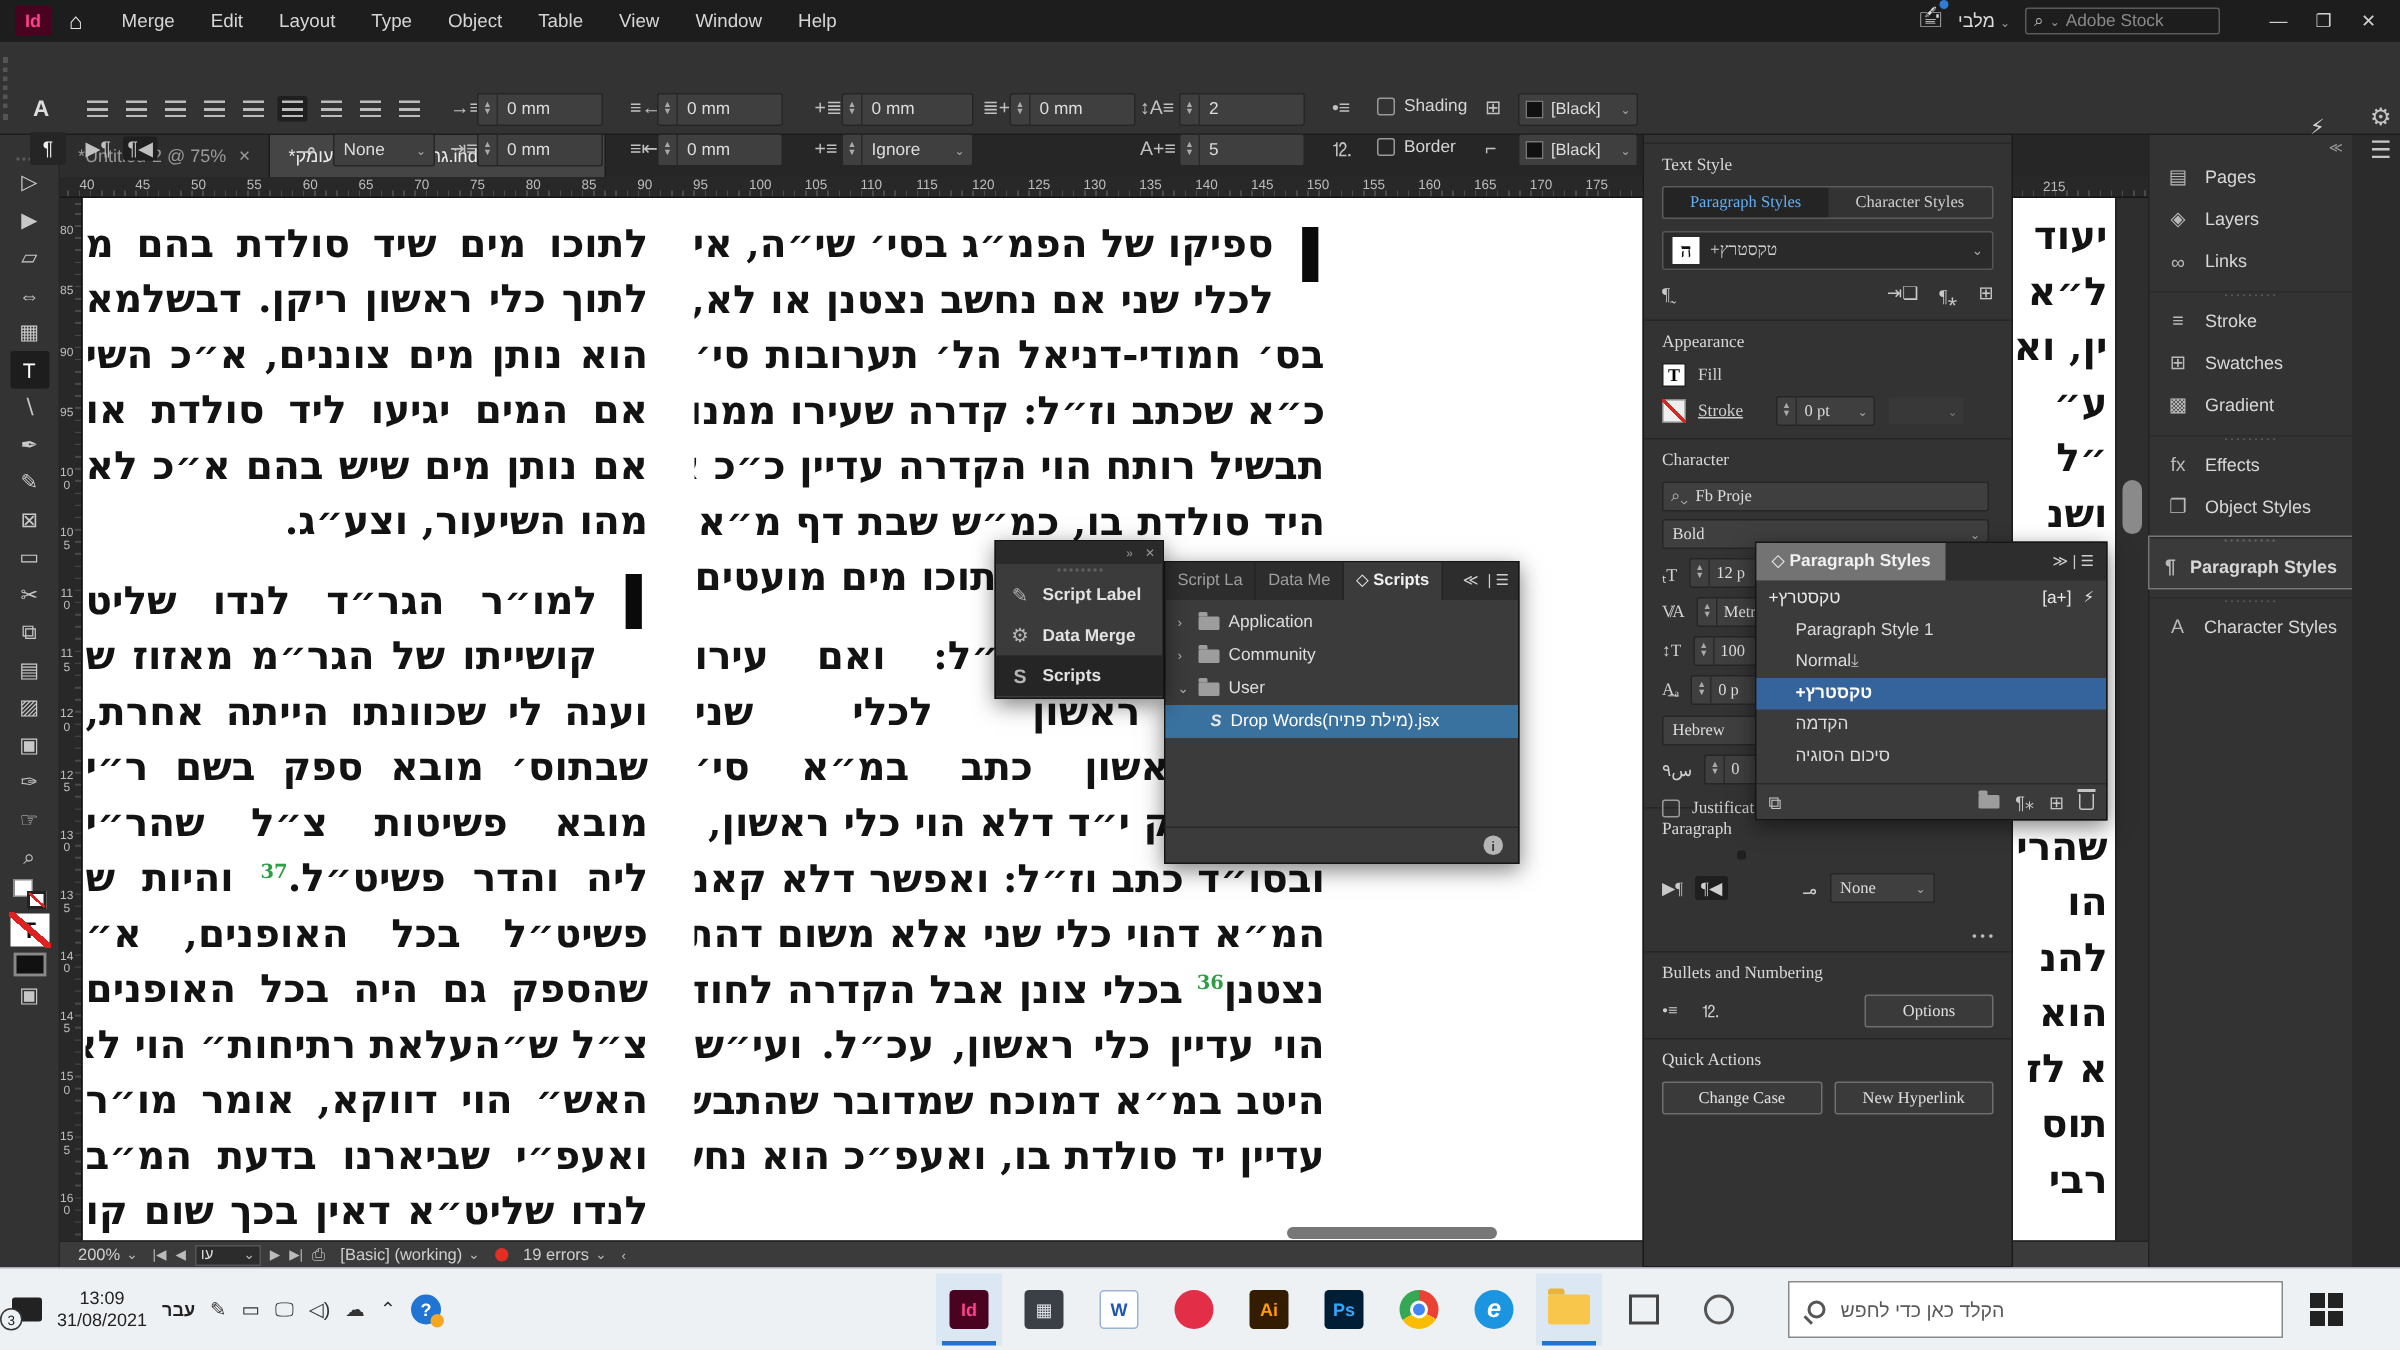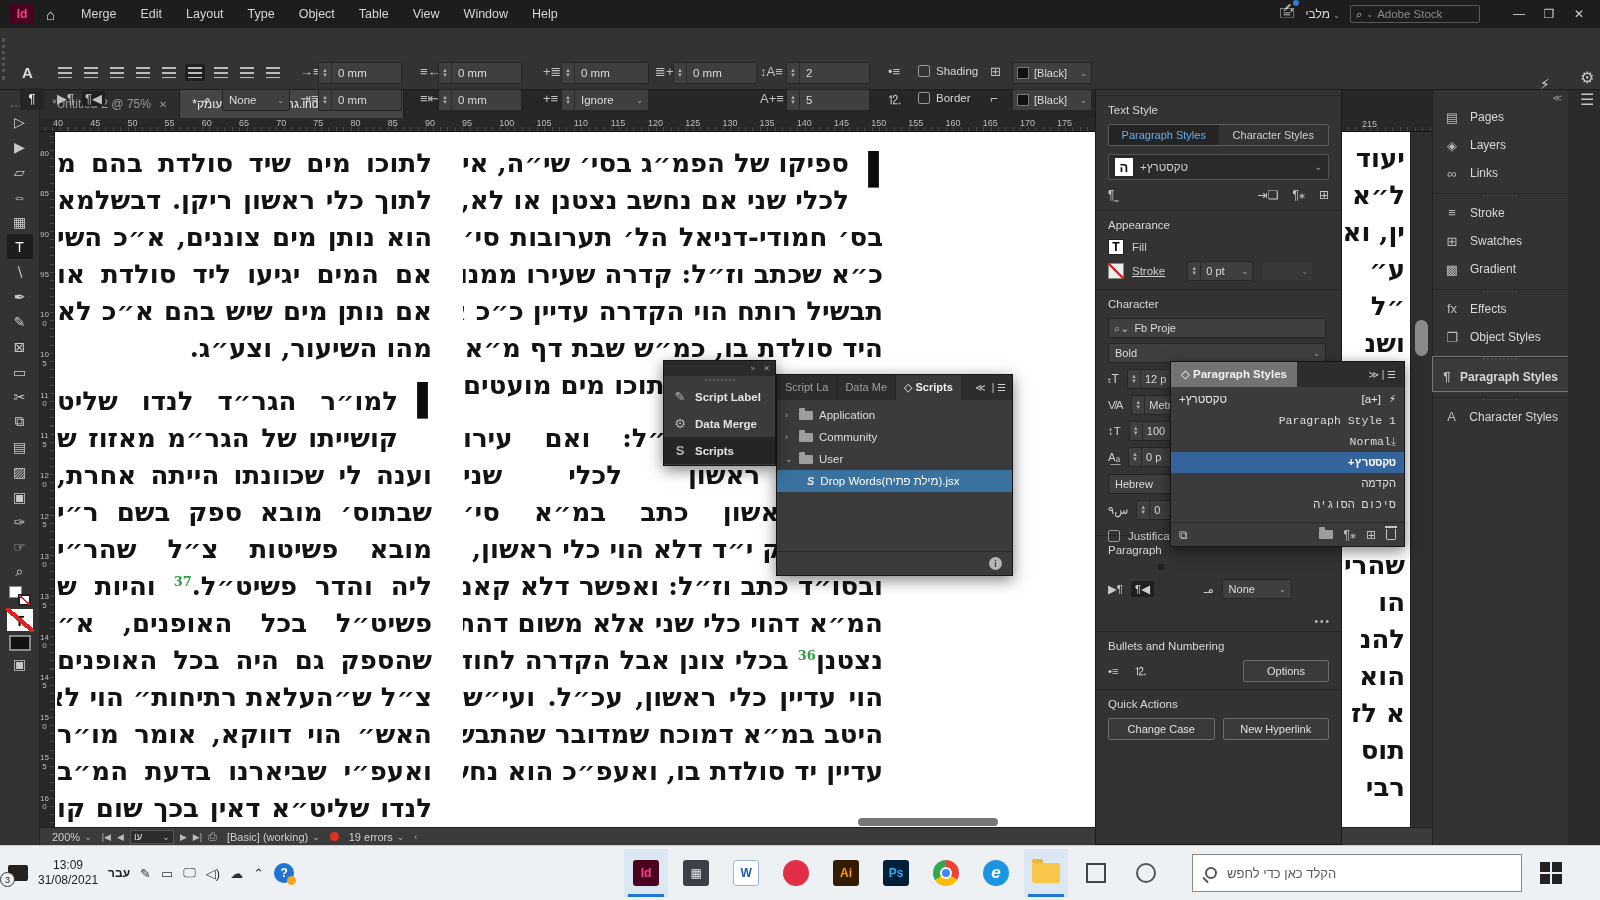--- a/index.html
+++ b/index.html
@@ -151,32 +151,32 @@
 
   #pstyles-panel { left:1170px; top:361px; width:235px; height:186px; z-index:8; display:flex;
     flex-direction:column; }
   .ps-head { height:25px; background:#2d2d2d; display:flex; align-items:center; font-size:11.5px; }
   .ps-head .ps-tab { background:#737373; color:#f0f0f0; font-weight:bold; height:25px; line-height:25px;
     padding:0 10px; display:flex; gap:5px; align-items:center; }
   .ps-head .ps-ctl { margin-left:auto; color:#cfcfcf; font-size:10px; padding-right:8px; }
   .ps-cur { height:23px; display:flex; align-items:center; font-size:11.5px; color:#e8e8e8;
     padding:0 8px; justify-content:space-between; }
   .ps-list { flex:1; font-size:11.5px; color:#dcdcdc; }
-  .ps-row { height:21px; line-height:21px; padding:0 8px 0 26px; display:flex; justify-content:flex-end;font-family:Liberation Mono, monospace; }
+  .ps-row { height:21px; line-height:21px; padding:0 8px 0 26px; display:flex; justify-content:flex-start; }
   .ps-row.sel { background:#35639c; color:#fff; font-weight:bold; }
   .ps-foot { height:24px; border-top:1px solid #2a2a2a; display:flex; align-items:center; gap:10px;
     padding:0 8px; color:#c5c5c5; font-size:12px; }
   .ps-foot .sp { margin-left:auto; }
   .trash { width:10px; height:11px; border:1px solid #c5c5c5; border-top:none; border-radius:0 0 2px 2px;
     position:relative; display:inline-block; }
   .trash::before { content:""; position:absolute; top:-3px; left:-2px; width:12px; height:1.5px; background:#c5c5c5; }
 
   
   #props { left:1095px; top:40px; width:247px; height:805px; background:#333333; border:1px solid #1a1a1a;
-    z-index:5; color:#cfcfcf; font-size:11.5px; }
+    z-index:5; color:#cfcfcf; font-size:11.5px;font-family:Liberation Serif, serif; }
   .pr-collapse { position:absolute; right:8px; top:6px; color:#b5b5b5; font-size:9px; display:flex; gap:10px; }
   .pr-tabs { display:flex; height:30px; align-items:flex-end; border-bottom:1px solid #262626;
     padding-top:16px; }
   .pr-tab { padding:6px 14px; font-size:12px; color:#9c9c9c; }
   .pr-tab.on { color:#f2f2f2; font-weight:bold; background:#3b3b3b; }
   .pr-sec { padding:8px 12px; border-bottom:1px solid #272727; position:relative; }
   .pr-h { color:#d8d8d8; font-size:11.5px; margin-bottom:8px; }
   .seg2 { display:flex; border:1px solid #5c5c5c; border-radius:2px; overflow:hidden; height:22px; }
   .seg { flex:1; display:flex; align-items:center; justify-content:center; font-size:11px; color:#cfcfcf; }
   .seg.on { background:#242424; color:#64aef2; }

